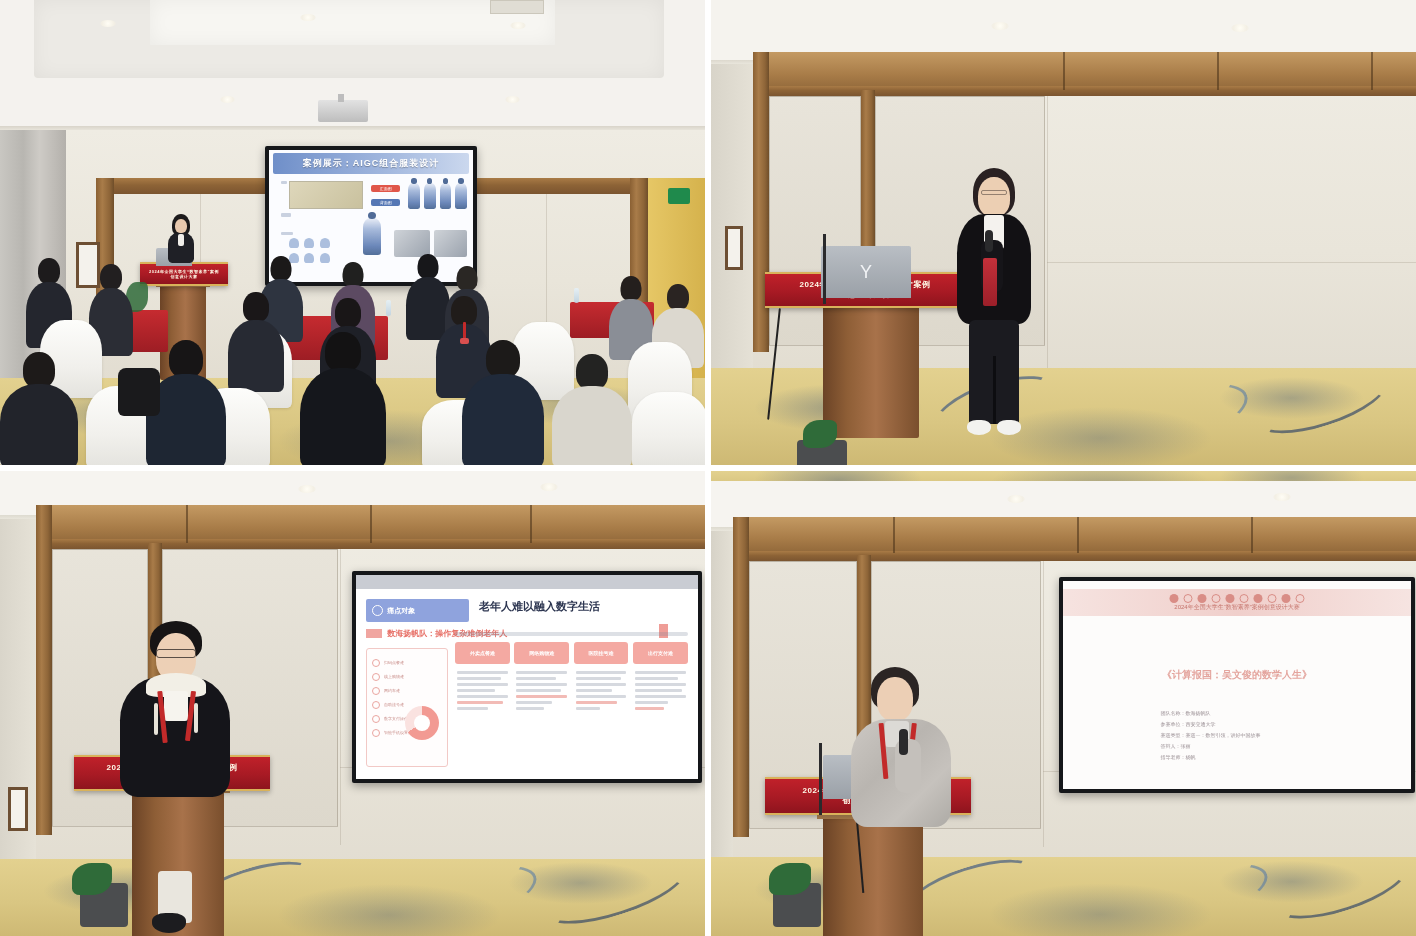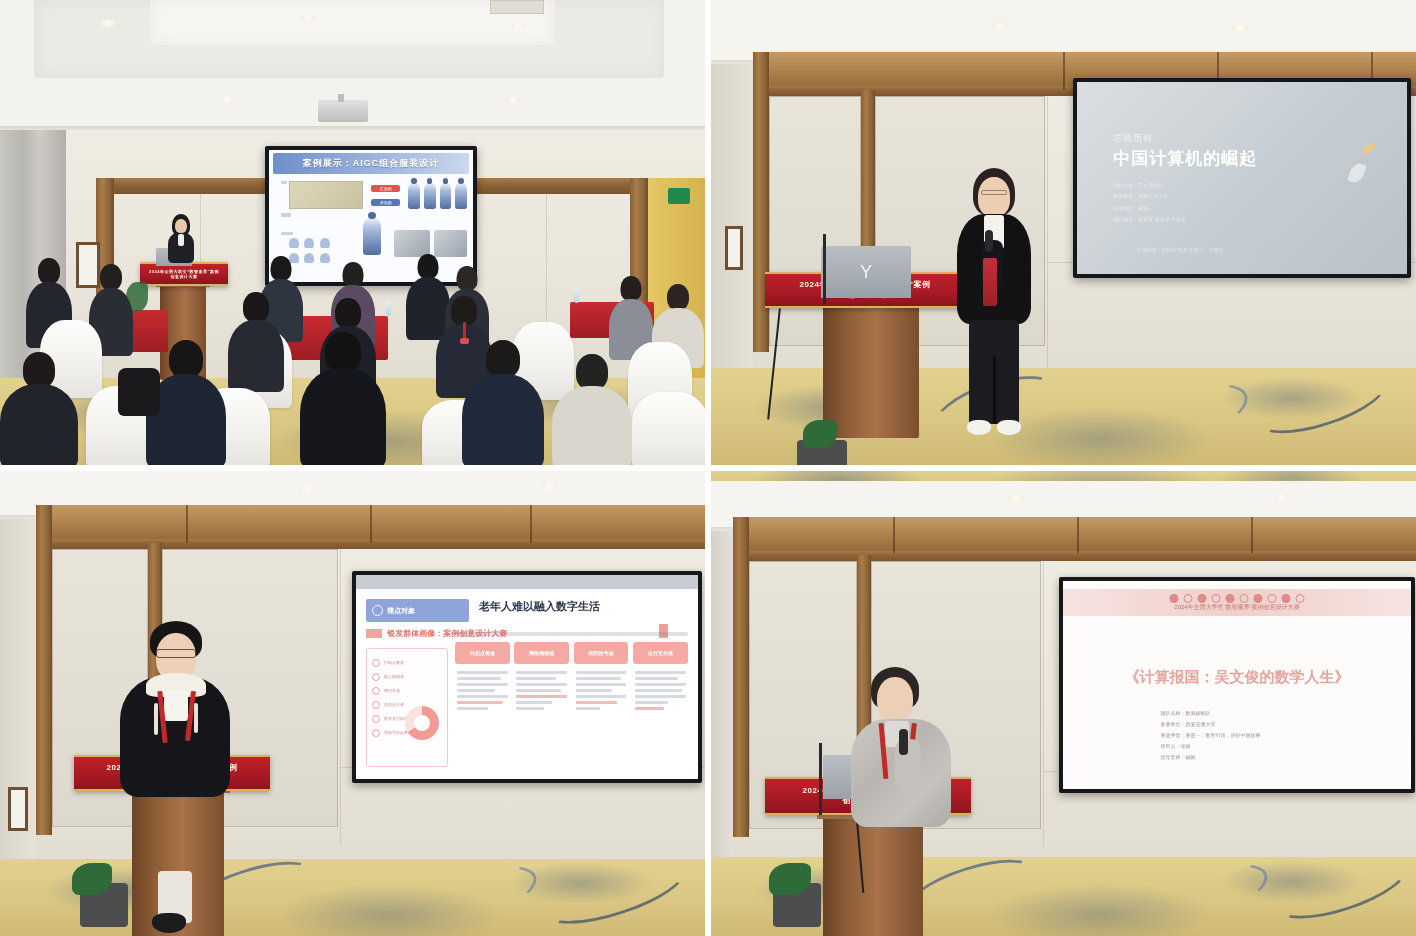--- a/index.html
+++ b/index.html
@@ -334,35 +334,20 @@
     <div class="layer" style="left:660px;top:52px;width:2px;height:38px;background:rgba(80,55,28,.6);"></div>
     <div class="layer woodpost" style="left:42px;top:52px;width:16px;height:300px;"></div>
     <div class="layer woodpost" style="left:150px;top:90px;width:14px;height:266px;"></div>
     <div class="layer doorpanel" style="left:58px;top:96px;width:92px;height:250px;"></div>
     <div class="layer doorpanel" style="left:164px;top:96px;width:170px;height:250px;"></div>
     <div class="layer wall-seam" style="left:336px;top:96px;width:1px;height:274px;"></div>
     <div class="layer wall-seam" style="left:336px;top:262px;width:372px;height:1px;"></div>
     <div class="layer" style="left:0;top:64px;width:42px;height:312px;background:linear-gradient(90deg,#d8d4c9,#e5e1d6);"></div>
     <div class="artframe" style="left:14px;top:226px;width:18px;height:44px;"></div>
 
-    <div class="layer screen-frame" style="left:1070px;top:78px;width:338px;height:200px;margin-left:-708px;">
-      <div class="screen">
-        <div class="layer" style="left:0;top:0;width:100%;height:100%;background:linear-gradient(135deg,#d9dee1 0%,#c6cdd2 55%,#b9c2c8 100%);">
-          <div class="layer" style="left:11%;top:26%;color:#f1f3f4;font-size:9px;letter-spacing:1px;">芯路历程</div>
-          <div class="layer" style="left:11%;top:34%;color:#ffffff;font-size:17px;font-weight:bold;letter-spacing:1px;">中国计算机的崛起</div>
-          <div class="layer" style="left:11%;top:52%;color:rgba(250,250,250,.62);font-size:5px;">团队名称：芯火递承队</div>
-          <div class="layer" style="left:11%;top:58%;color:rgba(250,250,250,.62);font-size:5px;">参赛单位：西安工程大学</div>
-          <div class="layer" style="left:11%;top:64%;color:rgba(250,250,250,.62);font-size:5px;">赛道类型：赛道一</div>
-          <div class="layer" style="left:11%;top:70%;color:rgba(250,250,250,.62);font-size:5px;">团队成员：陈某某 李某某 严某某</div>
-          <div class="layer" style="left:18%;top:86%;color:rgba(250,250,250,.55);font-size:5px;">汇报时间：2024年11月    汇报人：刘馨月</div>
-          <div class="layer" style="right:9%;top:33%;width:16px;height:7px;background:#e7c98f;border-radius:60% 10% 60% 10%;transform:rotate(-28deg);"></div>
-          <div class="layer" style="right:13%;top:42%;width:14px;height:20px;background:rgba(255,255,255,.55);border-radius:60% 10% 60% 10%;transform:rotate(18deg);"></div>
-        </div>
-      </div>
-    </div>
 
     <div class="layer carpet" style="left:0;top:368px;width:708px;height:100px;"></div>
     <div class="swirl" style="left:220px;top:382px;width:130px;height:52px;"></div>
     <div class="swirl s2" style="left:380px;top:392px;width:160px;height:56px;"></div>
     <div class="swirl s3" style="left:540px;top:376px;width:140px;height:50px;"></div>
 
     <div class="layer podium-body" style="left:112px;top:306px;width:96px;height:132px;"></div>
     <div class="layer podium-top" style="left:106px;top:300px;width:108px;height:8px;"></div>
     <div class="layer banner" style="left:54px;top:272px;width:200px;height:36px;">
       <div class="l1" style="font-size:8px;">2024年全国大学生“数智素养”案例</div>
@@ -419,21 +404,21 @@
       <div class="screen">
         <div class="slide-elder">
           <div class="elder-topbar"></div>
           <div class="elder-tagbox">
             <span class="elder-tagcirc"></span>
             <span style="color:#fff;font-size:7px;font-weight:bold;">痛点对象</span>
           </div>
           <div class="elder-h1" style="font-size:11px;">老年人难以融入数字生活</div>
           <div class="elder-h2wrap">
             <span class="elder-h2bar"></span>
-            <span class="elder-h2" style="font-size:8px;">银发群体画像：案例创意设计大赛</span>
+            <span class="elder-h2" style="font-size:8px;">数海扬帆队：操作复杂难倒老年人</span>
           </div>
           <div class="elder-logo"></div>
 
           <div class="elder-leftcard">
             <div class="elder-row" style="top:8%;">
               <span class="elder-dot"></span>
               <span style="font-size:4px;color:#c98e8a;">扫码点餐难</span>
             </div>
             <div class="elder-row" style="top:20%;">
               <span class="elder-dot"></span>
@@ -576,21 +561,21 @@
               <span class="wu-ic o"></span>
               <span class="wu-ic"></span>
               <span class="wu-ic o"></span>
               <span class="wu-ic"></span>
               <span class="wu-ic o"></span>
               <span class="wu-ic"></span>
               <span class="wu-ic o"></span>
             </div>
             <div class="wu-bandtext" style="font-size:6px;">2024年全国大学生“数智素养”案例创意设计大赛</div>
           </div>
-          <div class="wu-title" style="font-size:15px;">《计算报国：吴文俊的数学人生》</div>
+          <div class="wu-title" style="font-size:10px;">《计算报国：吴文俊的数学人生》</div>
           <div class="wu-meta">
             <div style="font-size:5px;">团队名称：数海扬帆队</div>
             <div style="font-size:5px;">参赛单位：西安交通大学</div>
             <div style="font-size:5px;">赛道类型：赛道一：数智引领，讲好中国故事</div>
             <div style="font-size:5px;">答辩人：张丽</div>
             <div style="font-size:5px;">指导老师：杨帆</div>
           </div>
         </div>
       </div>
     </div>

